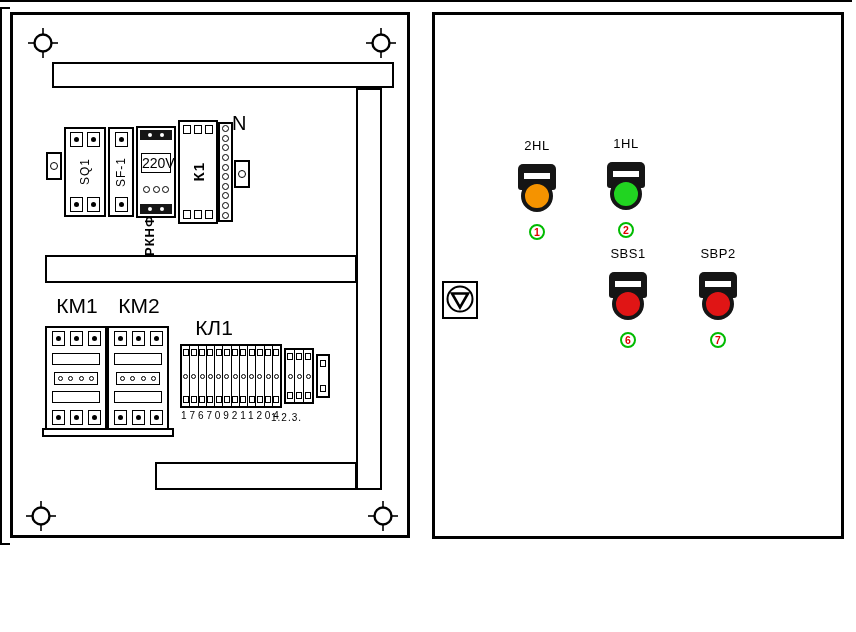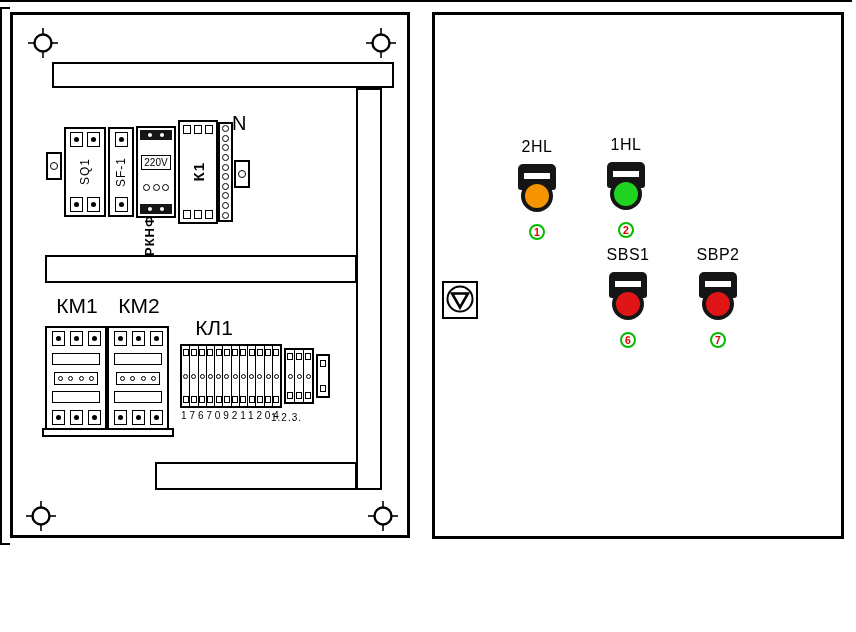--- a/index.html
+++ b/index.html
@@ -29,21 +29,21 @@
                   margin:-2.5px 0 0 -2.5px; border-radius:50%; background:#000; }
   .tsq { display:block; width:8px; height:9px; border:1px solid #000; background:#fff; }
   .tdot { display:block; width:5px; height:5px; border:1px solid #000; border-radius:50%; }
   .vlabel { writing-mode:vertical-rl; transform:rotate(180deg); text-align:center;
             margin:auto; font-size:12px; letter-spacing:1px; white-space:nowrap; }
   .bold { font-weight:bold; }
 
   
   .rstrip { height:10px; background:#161616; display:flex; justify-content:space-evenly; align-items:center; }
   .wdot { width:4px; height:4px; border-radius:50%; background:#fff; }
-  .rdisp { border:1.5px solid #000; font-size:10px; text-align:center; width:30px; margin:2px auto; padding:1px 0; }
+  .rdisp { border:1.5px solid #000; font-size:14px; text-align:center; width:30px; margin:2px auto; padding:1px 0; }
   .rleds { display:flex; justify-content:space-evenly; align-items:center; }
   .led { width:7px; height:7px; border:1.5px solid #000; border-radius:50%; }
 
   
   .kstrip { position:absolute; border:2px solid #000; background:#fff; display:flex;
             flex-direction:column; justify-content:space-around; align-items:center; }
   .kdot { width:7px; height:7px; border:1.2px solid #000; border-radius:50%; }
 
   
   .sterm { position:absolute; width:16px; height:28px; border:2px solid #000; background:#fff;
@@ -66,21 +66,21 @@
   .tcell:last-child { border-right:none; }
   .endcap { position:absolute; width:14px; height:44px; border:2px solid #000; background:#fff;
             display:flex; flex-direction:column; justify-content:space-between; align-items:center; padding:4px 0; }
   .tnum { position:absolute; font-size:10px; letter-spacing:2.9px; white-space:nowrap; }
   .tnum2 { position:absolute; font-size:10px; letter-spacing:1px; white-space:nowrap; }
 
   .biglabel { position:absolute; font-size:21px; text-align:center; }
 
   
   .unit { position:absolute; width:64px; text-align:center; }
-  .ulabel { font-size:16px; height:20px; letter-spacing:0.5px; }
+  .ulabel { font-size:13px; height:20px; letter-spacing:0.5px; }
   .dev-body { position:relative; width:38px; height:48px; margin:6px auto 0; }
   .dev-cap { position:absolute; top:0; left:0; width:38px; height:26px; background:#151515;
              border-radius:5px 5px 3px 3px; }
   .dev-slot { position:absolute; top:9px; left:6px; width:26px; height:6px; background:#fff; }
   .dev-lens { position:absolute; top:16px; left:3px; width:32px; height:32px; border-radius:50%;
               border:4px solid #151515; background:#ccc; }
   .badge { width:16px; height:16px; border:2px solid #00bb00; border-radius:50%;
            margin:12px auto 0; font-size:10.5px; font-weight:bold; color:#e00000;
            display:flex; align-items:center; justify-content:center; background:#fff; }
   .sel-body { width:40px; height:42px; border:2px solid #000; background:#e9e9e9;

